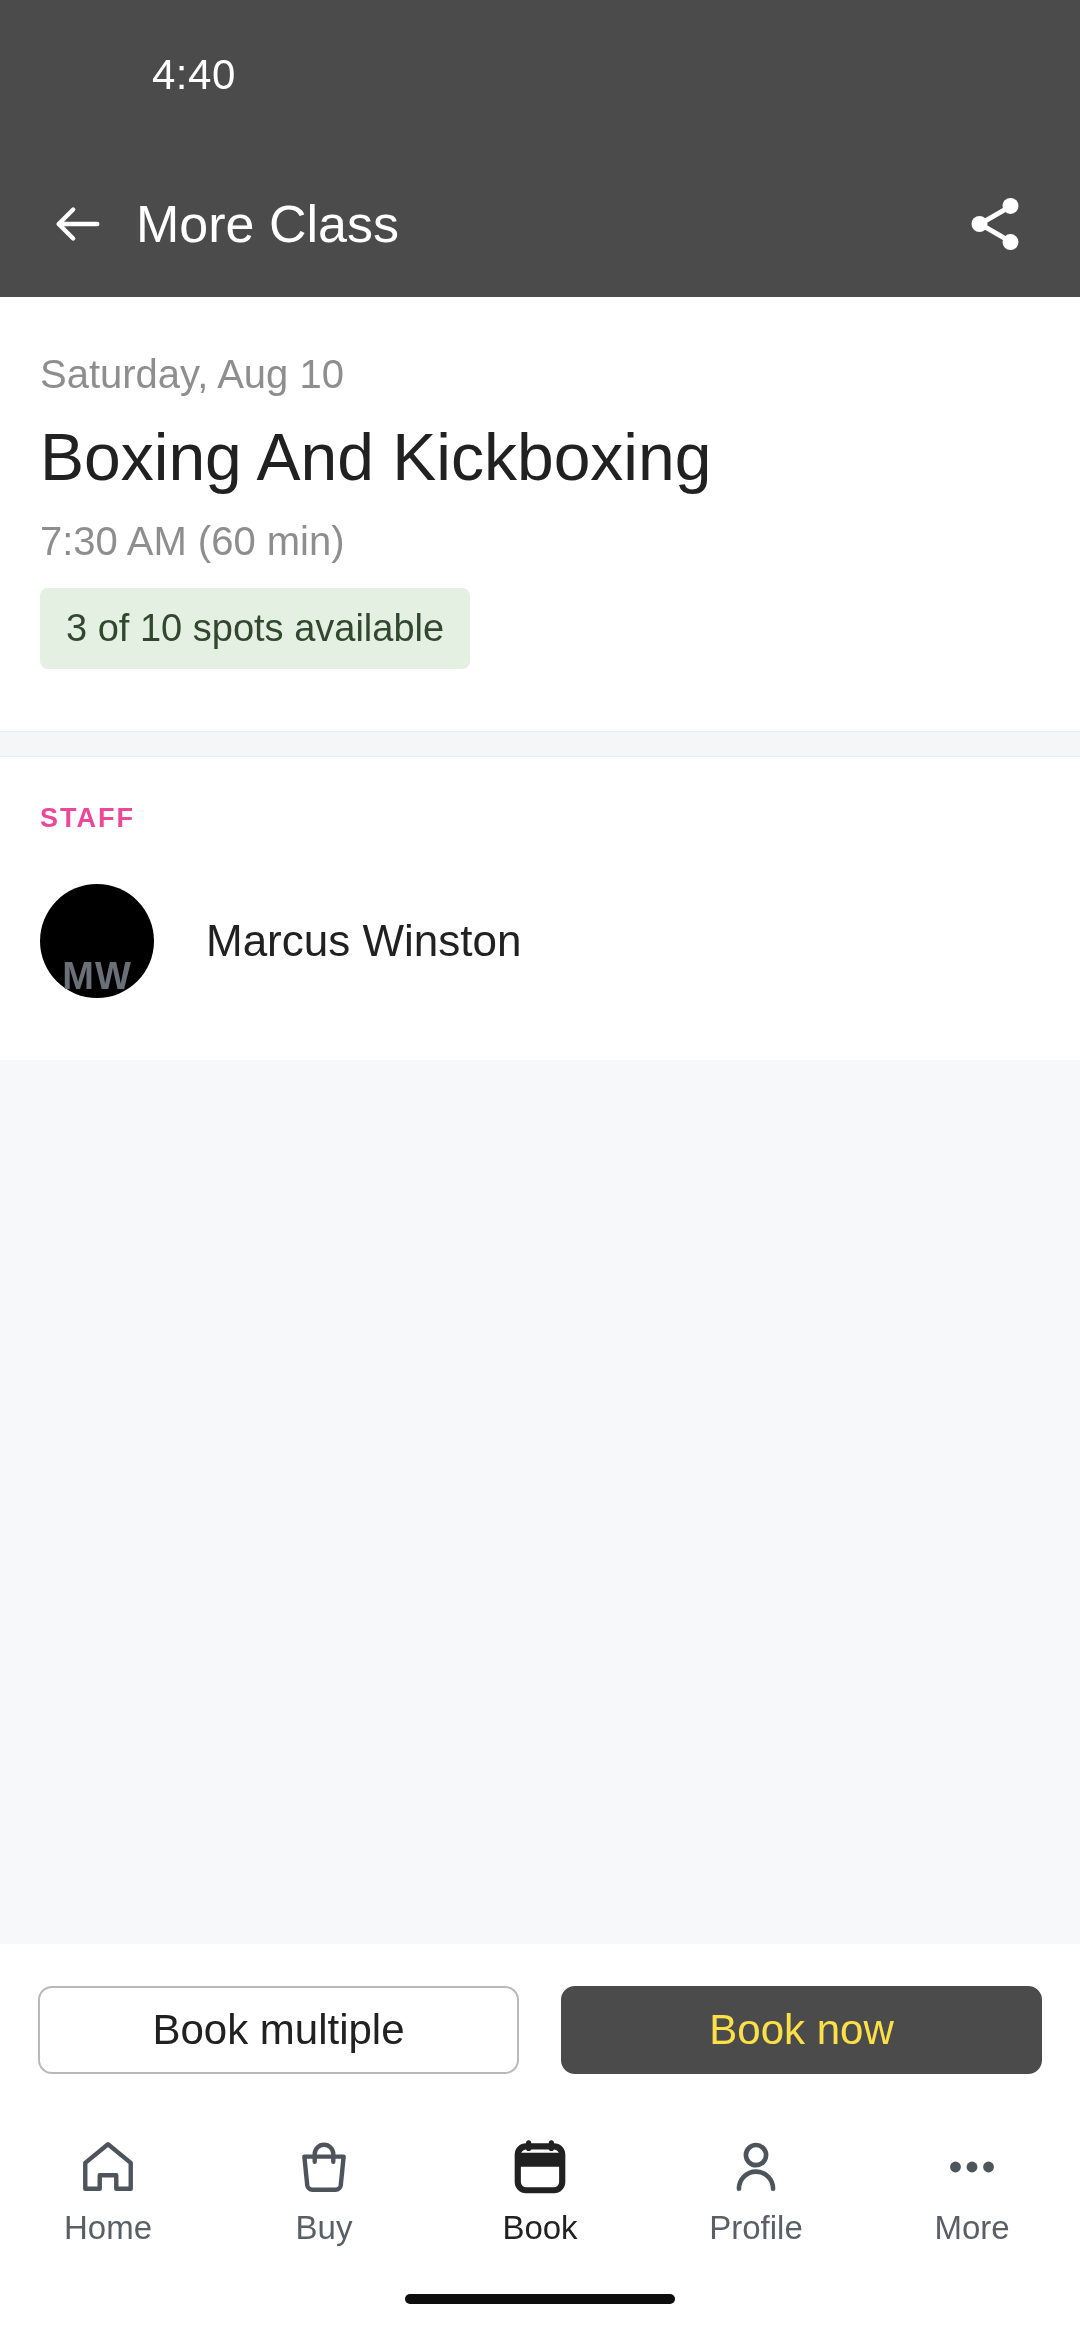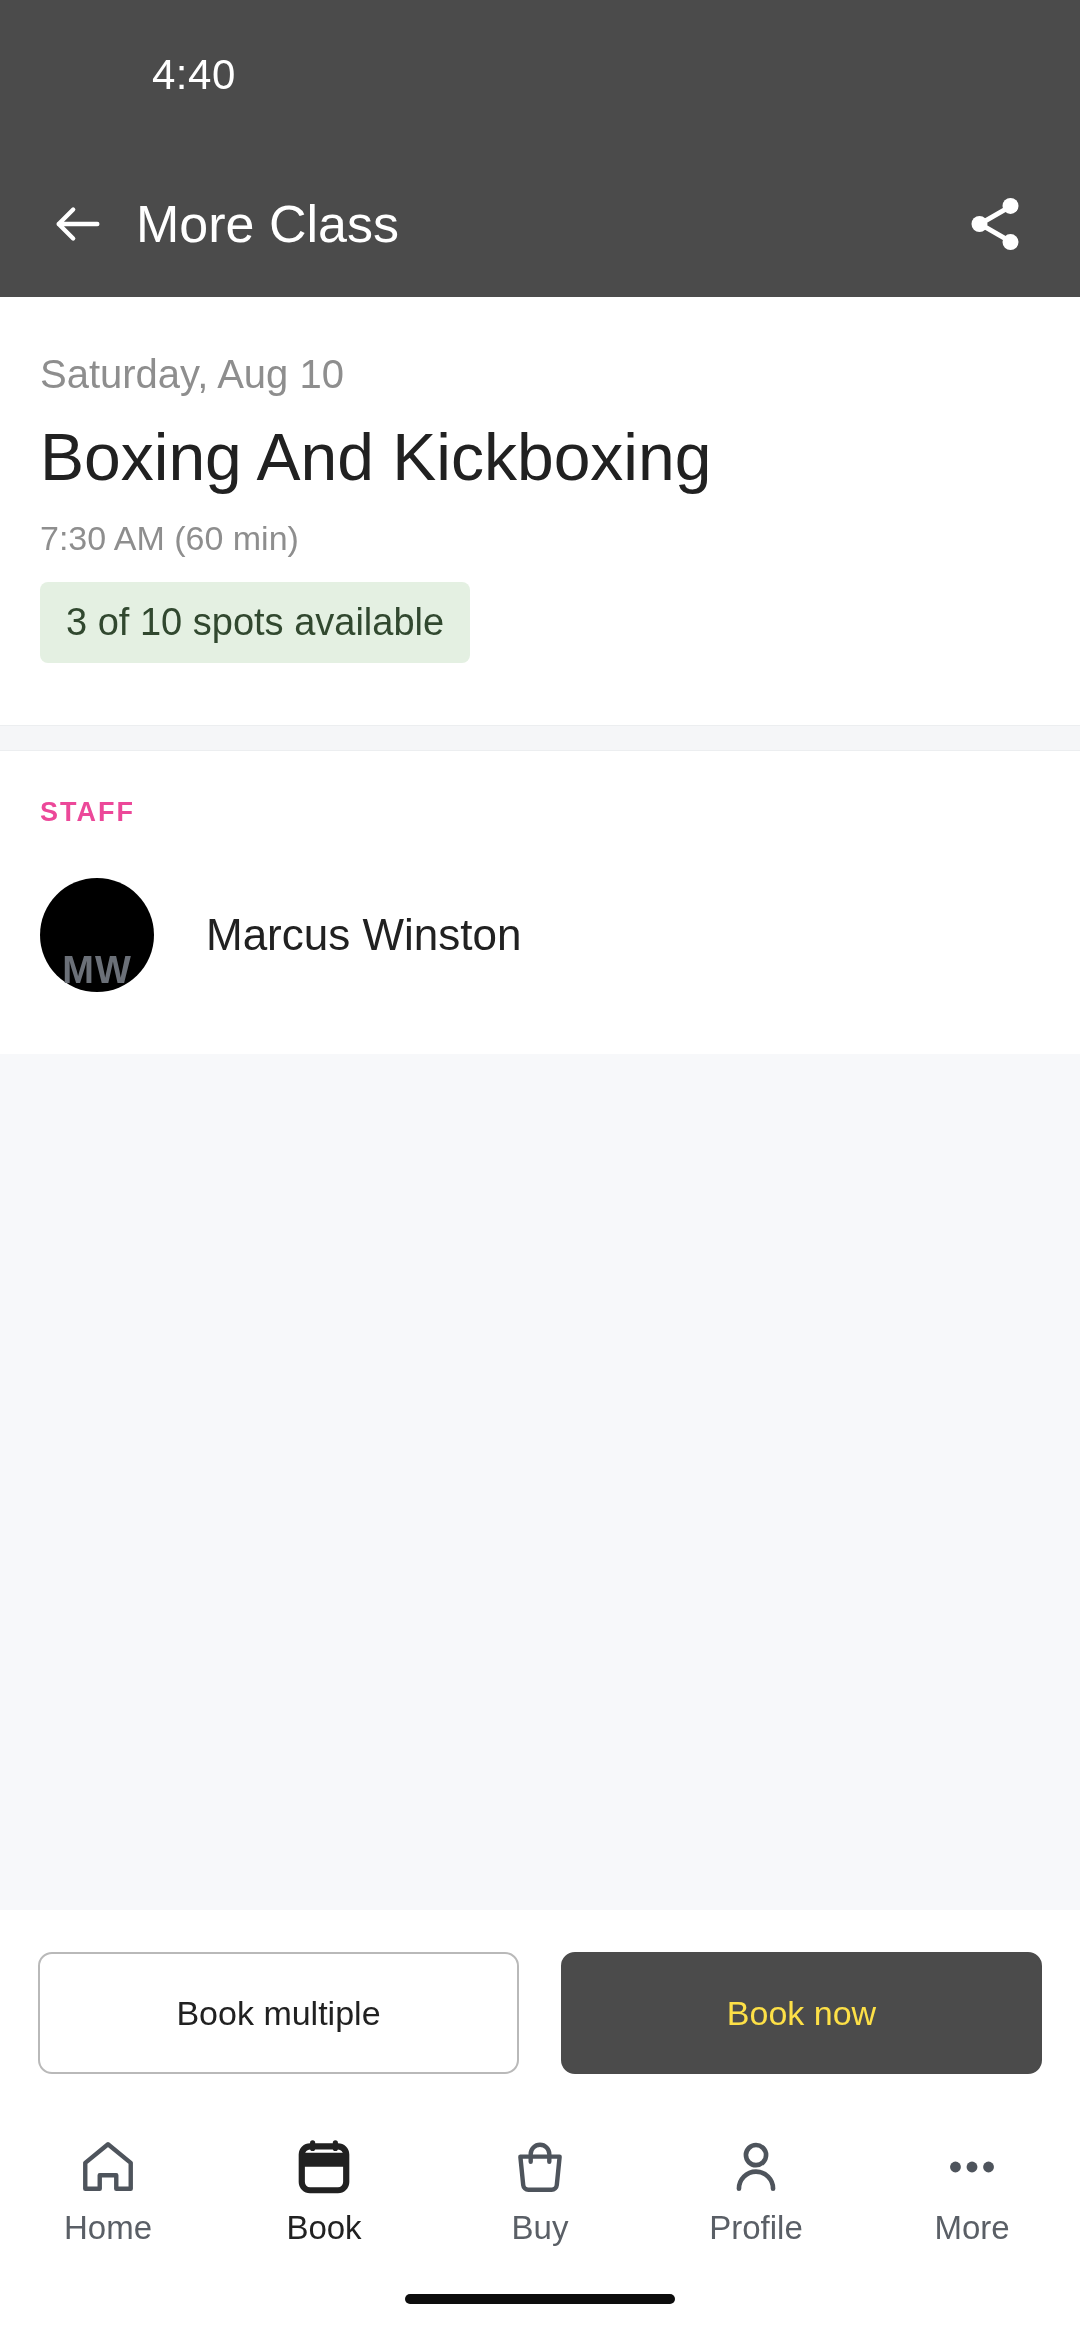--- a/index.html
+++ b/index.html
@@ -75,21 +75,21 @@
     color:#8e8e8e;
     margin-bottom:24px;
   }
   .hero-title {
     font-size:66px;
     color:#212121;
     line-height:1.12;
     margin-bottom:24px;
   }
   .hero-time {
-    font-size:34px;
+    font-size:40px;
     color:#8e8e8e;
     margin-bottom:24px;
   }
   .spots-badge {
     display:inline-block;
     background:#e4f0e2;
     color:#31482f;
     font-size:38px;
     padding:19px 26px;
     border-radius:8px;
@@ -140,24 +140,24 @@
 
   
   .actions {
     background:#ffffff;
     padding:42px 38px 38px;
     display:flex; gap:42px;
     flex-shrink:0;
   }
   .btn {
     flex:1;
-    height:122px;
+    height:88px;
     border-radius:14px;
     display:flex; align-items:center; justify-content:center;
-    font-size:34px;
+    font-size:42px;
     white-space:nowrap;
   }
   .btn-outline {
     background:#ffffff;
     border:2px solid #b9b9b9;
     color:#212121;
   }
   .btn-filled {
     background:#4b4b4b;
     border:2px solid #4b4b4b;
@@ -260,44 +260,44 @@
 
     <div class="navitem">
       <div class="navicon">
         <svg width="62" height="62" viewBox="0 0 24 24">
           <path d="M3.2 10.4L12 3.2l8.8 7.2V20.4h-5.6v-5.2H8.8v5.2H3.2z" fill="none" stroke="#4e545c" stroke-width="1.7" stroke-linejoin="round" stroke-linecap="round"></path>
         </svg>
       </div>
       <div class="navlabel">Home</div>
     </div>
 
+    <div class="navitem">
+      <div class="navicon">
+        <svg width="62" height="62" viewBox="0 0 24 24">
+          <path d="M4.4 8h15.2l-1.1 11a2 2 0 0 1-2 1.8H7.5a2 2 0 0 1-2-1.8z" fill="none" stroke="#4e545c" stroke-width="1.7" stroke-linejoin="round"></path>
+          <path d="M8.4 10V7a3.6 3.6 0 0 1 7.2 0v3" fill="none" stroke="#4e545c" stroke-width="1.7" stroke-linecap="round"></path>
+        </svg>
+      </div>
+      <div class="navlabel">Buy</div>
+    </div>
+
     <div class="navitem active">
       <div class="navicon">
         <svg width="62" height="62" viewBox="0 0 24 24">
           <path d="M7.6 2.6v2.2M16.4 2.6v2.2" stroke="#212121" stroke-width="2" stroke-linecap="round"></path>
           <rect x="3.4" y="4" width="17.2" height="17" rx="3.2" fill="none" stroke="#212121" stroke-width="2.4"></rect>
           <path d="M3.6 9.2h16.8" stroke="#212121" stroke-width="5.4"></path>
         </svg>
       </div>
       <div class="navlabel">Book</div>
     </div>
 
     <div class="navitem">
       <div class="navicon">
         <svg width="62" height="62" viewBox="0 0 24 24">
-          <path d="M4.4 8h15.2l-1.1 11a2 2 0 0 1-2 1.8H7.5a2 2 0 0 1-2-1.8z" fill="none" stroke="#4e545c" stroke-width="1.7" stroke-linejoin="round"></path>
-          <path d="M8.4 10V7a3.6 3.6 0 0 1 7.2 0v3" fill="none" stroke="#4e545c" stroke-width="1.7" stroke-linecap="round"></path>
-        </svg>
-      </div>
-      <div class="navlabel">Buy</div>
-    </div>
-
-    <div class="navitem">
-      <div class="navicon">
-        <svg width="62" height="62" viewBox="0 0 24 24">
           <circle cx="12" cy="7.4" r="3.9" fill="none" stroke="#4e545c" stroke-width="1.8"></circle>
           <path d="M5.4 20.4a6.6 6.6 0 0 1 13.2 0" fill="none" stroke="#4e545c" stroke-width="1.8" stroke-linecap="round"></path>
         </svg>
       </div>
       <div class="navlabel">Profile</div>
     </div>
 
     <div class="navitem">
       <div class="navicon">
         <svg width="62" height="62" viewBox="0 0 24 24">

